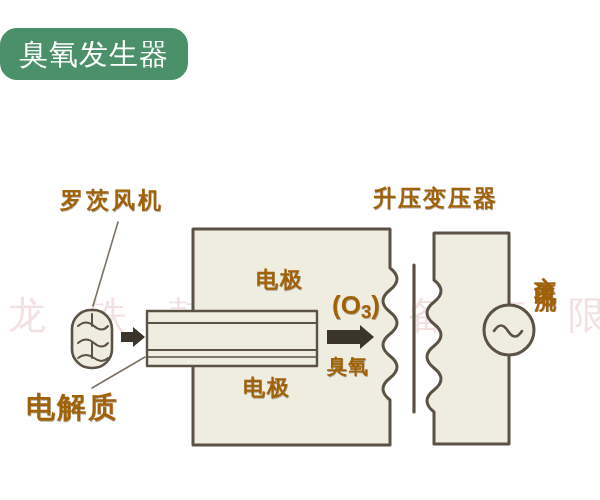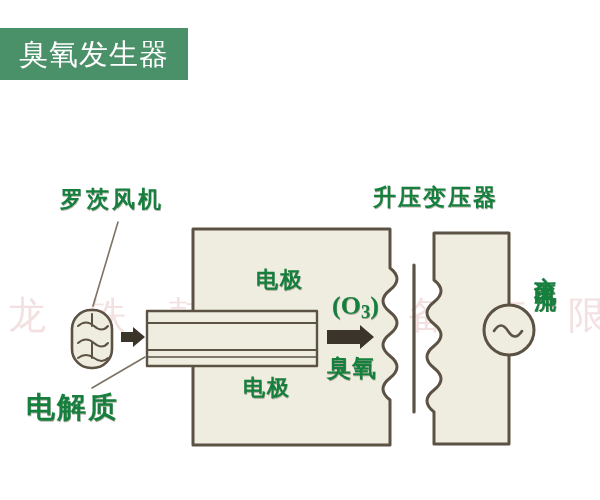--- a/index.html
+++ b/index.html
@@ -19,20 +19,21 @@
   #title-banner {
     position: absolute;
     left: 0;
     top: 28px;
     width: 188px;
     height: 52px;
     background: #4a9068;
     display: flex;
     align-items: center;
     justify-content: center;
+    border-radius: 17px;
   }
   #title-banner .title-text {
     color: #ffffff;
     font-size: 29px;
     letter-spacing: 1px;
     line-height: 1;
     font-family: "DejaVu Sans", "Liberation Sans", sans-serif;
   }
 
   
@@ -55,41 +56,41 @@
     letter-spacing: 42px;
     white-space: nowrap;
     opacity: 0.9;
     pointer-events: none;
     font-family: "DejaVu Sans", "Liberation Sans", sans-serif;
   }
 
   
   .ink-label {
     position: absolute;
-    color: #15803d;
+    color: #a16207;
     font-weight: bold;
     line-height: 1.05;
     white-space: nowrap;
     text-shadow: 0.6px 0.6px 0 rgba(90,80,64,0.45);
-    font-family: Liberation Serif, serif;
+    font-family: Liberation Sans, sans-serif;
     text-align: right;
   }
   .ink-label.vert {
     writing-mode: vertical-rl;
     text-orientation: upright;
     white-space: normal;
   }
 
   #label-blower   { left: 60px;  top: 188px; font-size: 23px; letter-spacing: 3px; }
   #label-electrolyte { left: 26px; top: 392px; font-size: 29px; letter-spacing: 2px; }
   #label-transformer { left: 373px; top: 186px; font-size: 23px; letter-spacing: 2px; }
   #label-electrode-top { left: 256px; top: 268px; font-size: 22px; letter-spacing: 2px; }
   #label-electrode-bottom { left: 243px; top: 376px; font-size: 22px; letter-spacing: 2px; }
   #label-o3 { left: 332px; top: 292px; font-size: 26px; }
-  #label-ozone { left: 327px; top: 356px; font-size: 24px; letter-spacing: 1px; }
+  #label-ozone { left: 327px; top: 356px; font-size: 20px; letter-spacing: 1px; }
   #label-ac { left: 534px; top: 258px; font-size: 22px; letter-spacing: 4px; }
 
   .sub { font-size: 0.72em; vertical-align: -0.22em; }
 </style>
 </head>
 <body>
 
 <div id="watermark">龙铁鼓风设备有限公司</div>
 
 <svg id="diagram" viewBox="0 0 600 500">

